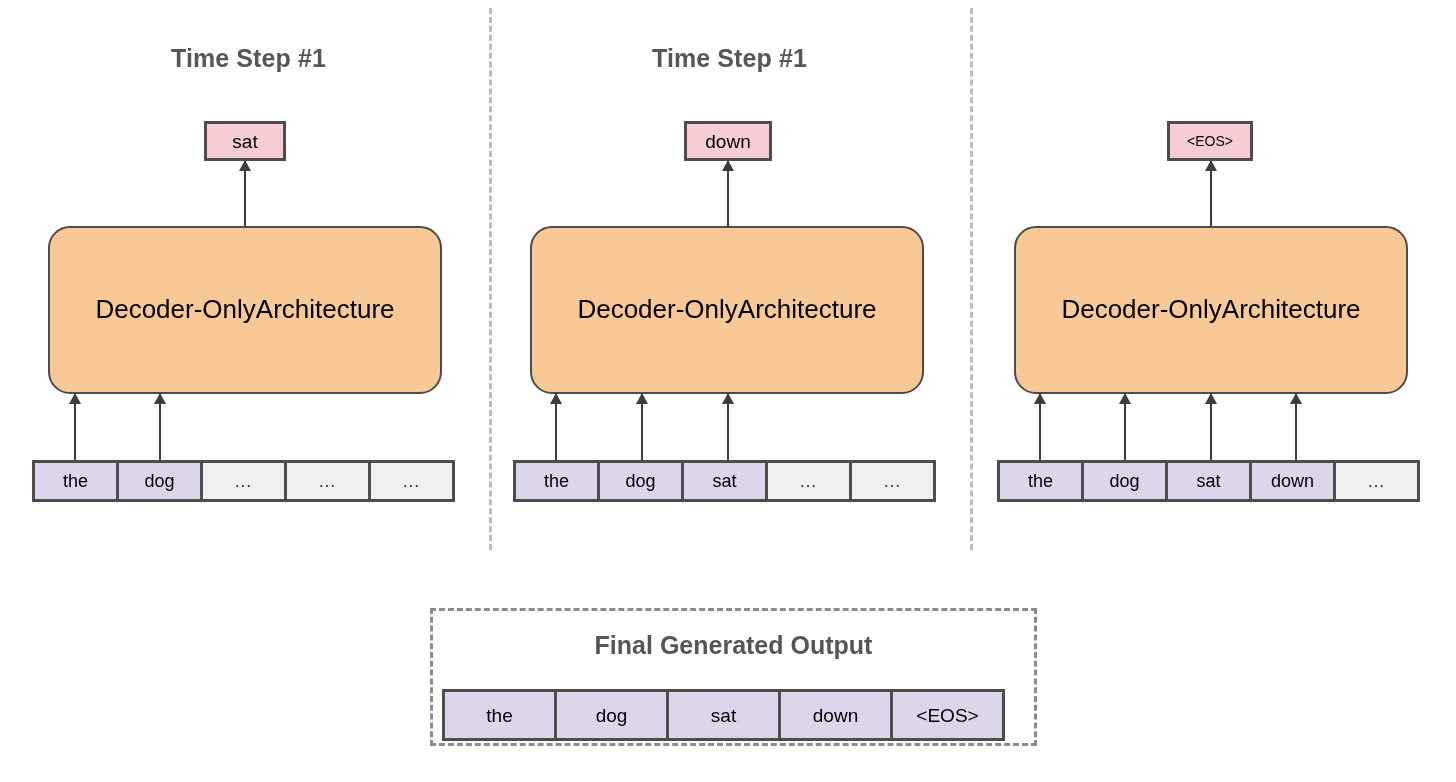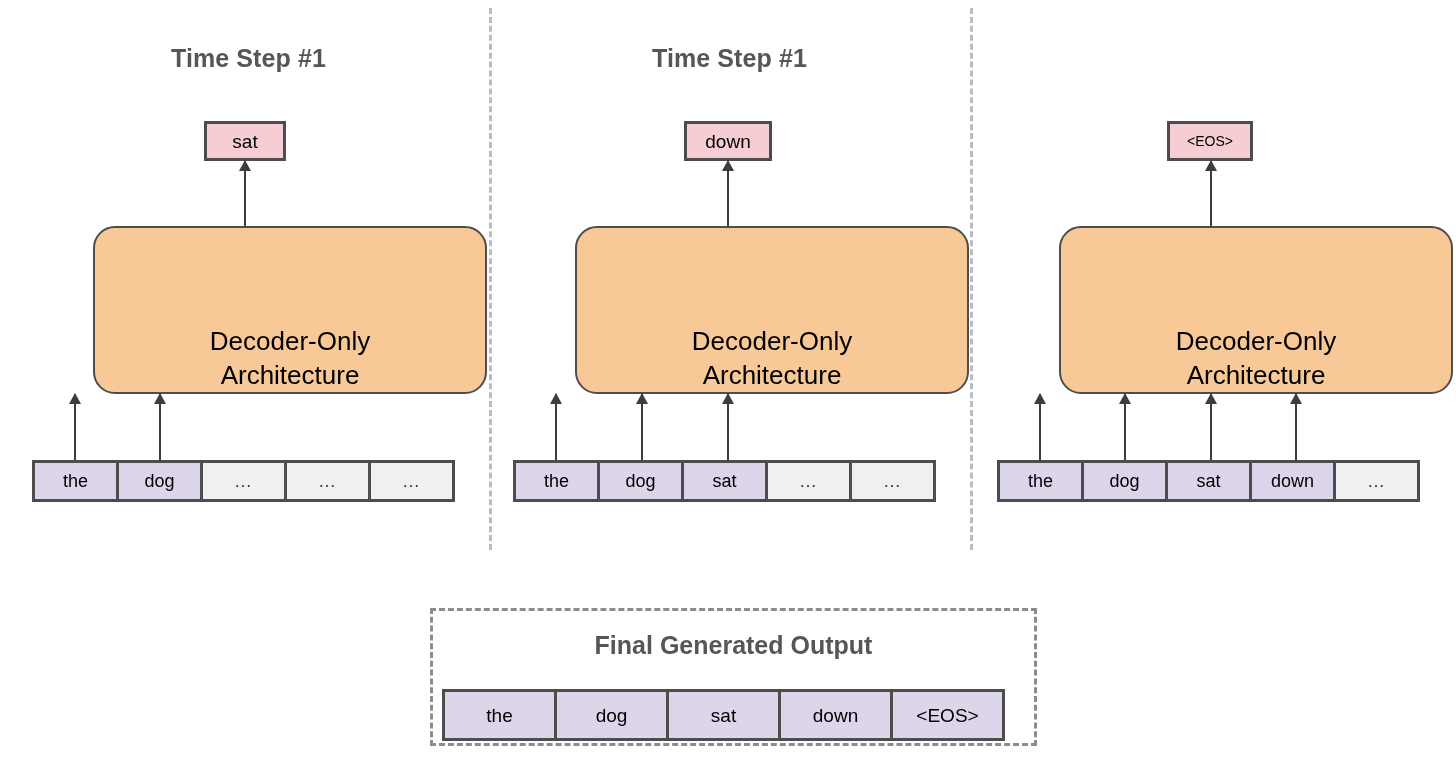--- a/index.html
+++ b/index.html
@@ -71,28 +71,27 @@
   }
 
   
   .decoder {
     position: absolute;
     box-sizing: border-box;
     background: #f8c896;
     border: 2px solid #4d4d4d;
     border-radius: 22px;
     display: flex;
-    flex-direction: column;
+    flex-direction: row;
     align-items: center;
-    justify-content: flex-end;
+    justify-content: center;
     color: #000000;
     font-size: 26px;
     line-height: 1.28;
     text-align: center;
-    margin-left: 45px;
   }
 
   
   .token-row {
     position: absolute;
     display: flex;
     height: 42px;
     box-sizing: border-box;
   }
   .token-cell {

